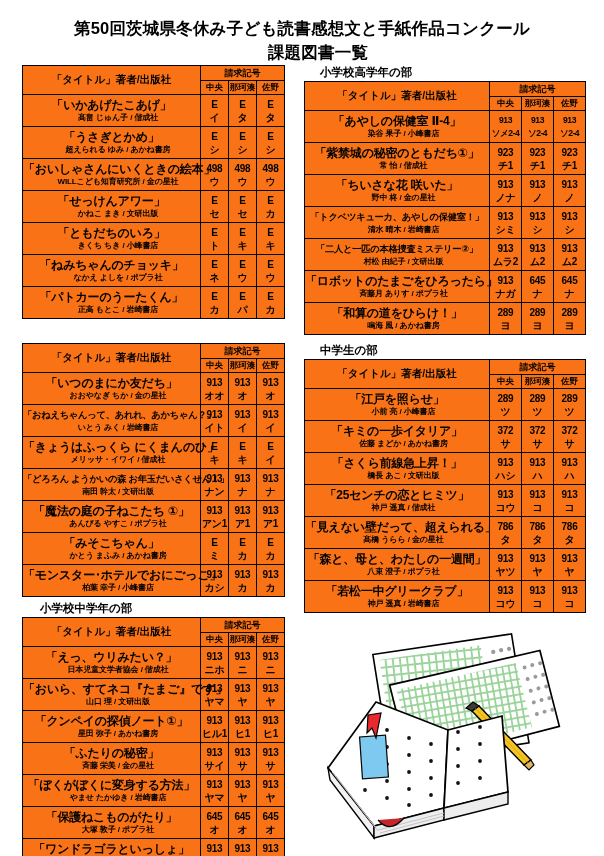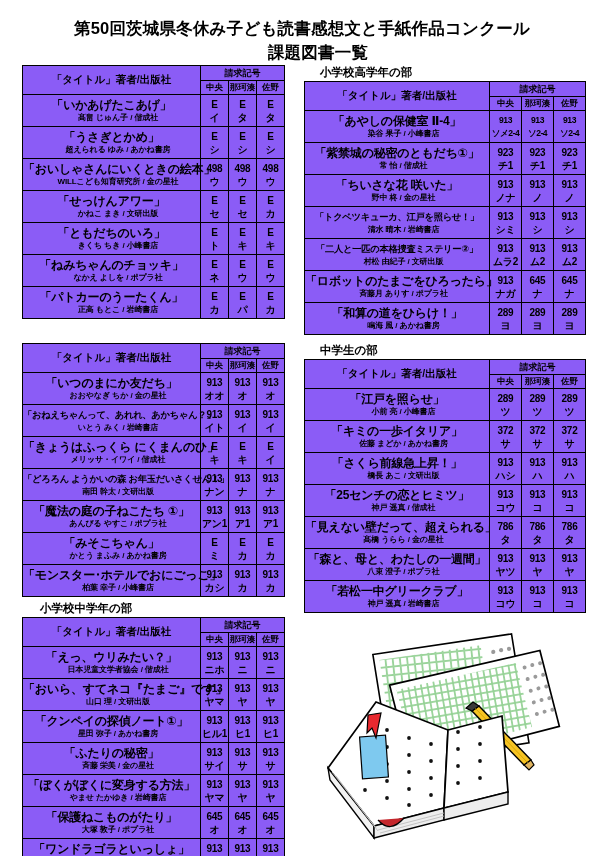--- a/index.html
+++ b/index.html
@@ -48,21 +48,21 @@
     font-size: 11.5px;
     font-weight: bold;
     margin: 0 0 2px 16px;
     line-height: 14px;
   }
 
   table.booklist {
     border-collapse: collapse;
     table-layout: fixed;
     border: 1.4px solid #000;
-    background: #8b5cf6;
+    background: #f97316;
   }
   table.booklist th,
   table.booklist td {
     border: 1px solid #000;
     padding: 0;
     vertical-align: middle;
     text-align: center;
   }
   table.booklist th {
     font-weight: bold;
@@ -353,21 +353,21 @@
               <span class="c-top">913</span>
               <span class="c-bot">ノ</span>
             </td>
             <td class="cell-code">
               <span class="c-top">913</span>
               <span class="c-bot">ノ</span>
             </td>
           </tr>
           <tr>
             <td class="cell-title">
-              <div class="bk-title small">「トクベツキューカ、江戸を照らせ！」</div>
+              <div class="bk-title small">「トクベツキューカ、あやしの保健室！」</div>
               <div class="bk-author">清水 晴木 / 岩崎書店</div>
             </td>
             <td class="cell-code">
               <span class="c-top">913</span>
               <span class="c-bot">シミ</span>
             </td>
             <td class="cell-code">
               <span class="c-top">913</span>
               <span class="c-bot">シ</span>
             </td>

